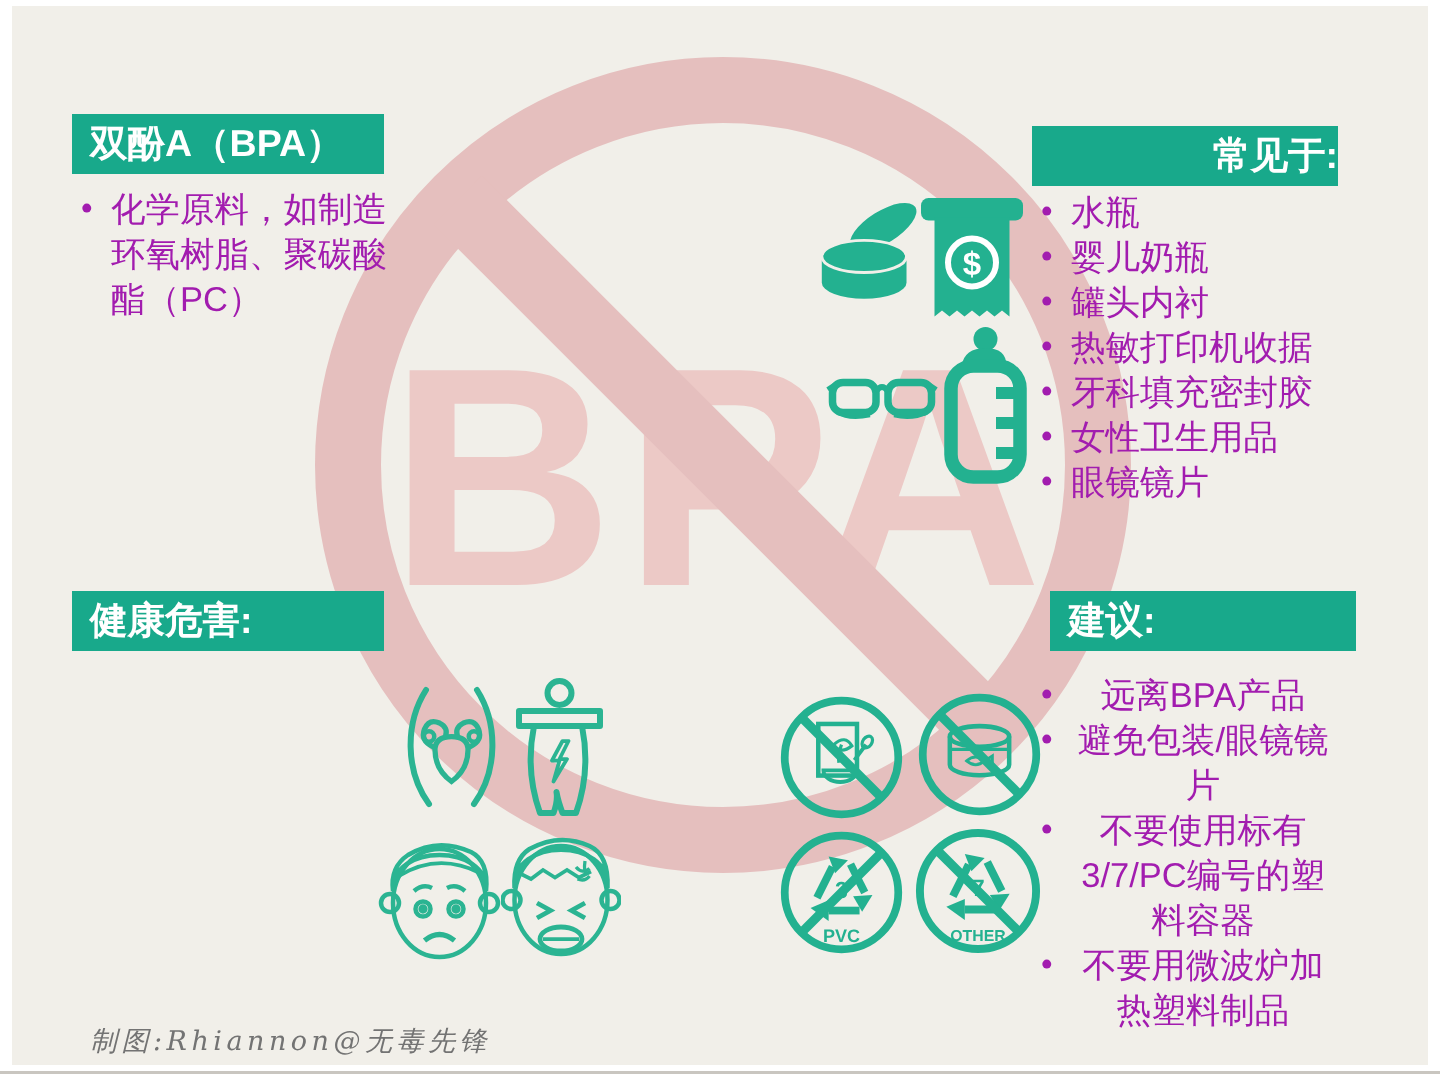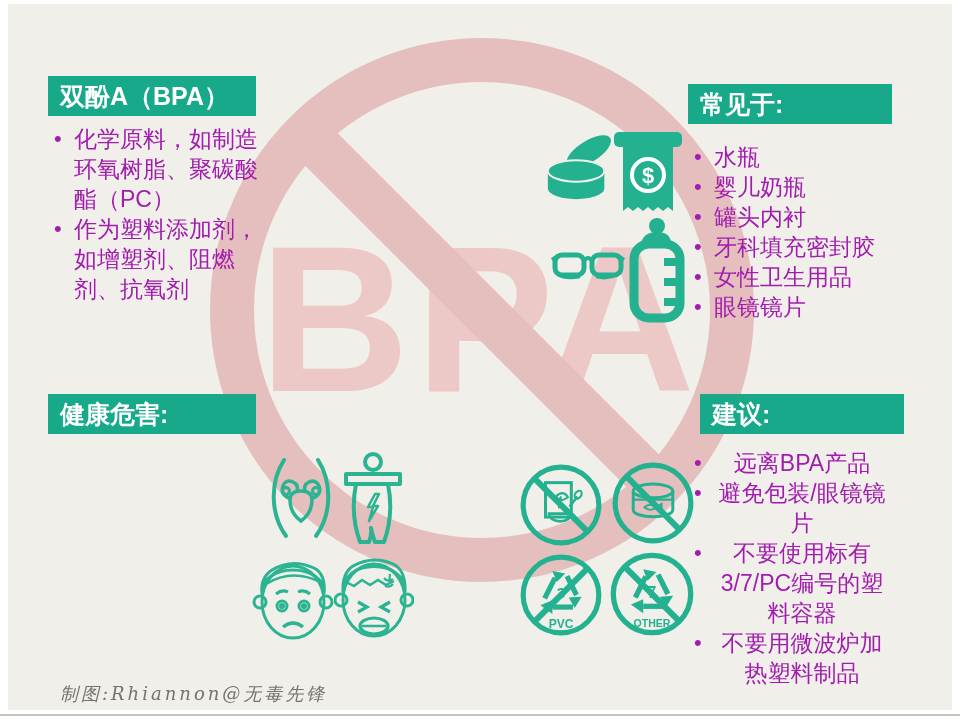--- a/index.html
+++ b/index.html
@@ -17,30 +17,30 @@
   .wm-text { position:absolute; left:0px; top:215px; width:960px; text-align:center;
              font-size:208px; font-weight:800; letter-spacing:6px; color:#ecc9c6;
              font-family:"Liberation Sans","DejaVu Sans",sans-serif; line-height:1; }
 
   
   .content { position:absolute; left:0; top:0; width:960px; height:544px; z-index:2;padding-left:16px; }
 
   .hdr { position:absolute; height:40px; background:#18a98b; color:#ffffff;
          font-size:25px; font-weight:bold; line-height:40px; padding-left:12px; }
   .hdr-bpa    { left:48px;  top:76px;  width:208px; }
-  .hdr-found  { left:688px; top:84px;  width:204px; }
+  .hdr-found  { left:688px; top:84px;  width:204px;text-align:right; }
   .hdr-health { left:48px;  top:394px; width:208px; }
   .hdr-advice { left:688px; top:394px; width:204px;margin-left:12px; }
 
   ul.blist { position:absolute; list-style:none; color:#a21caf; font-size:23px; line-height:30px; }
   ul.blist li { position:relative; padding-left:26px; }
   ul.blist li::before { content:"\2022"; position:absolute; left:6px; top:0; font-size:22px; }
 
   .list-bpa    { left:48px;  top:124px; width:226px; }
-  .list-found  { left:688px; top:142px; width:250px; line-height:29px; }
+  .list-found  { left:688px; top:126px; width:250px; line-height:29px; }
   .list-health { left:48px;  top:438px; width:196px; }
   .list-advice { left:688px; top:448px; width:202px;text-align:center; }
 
   .icon { position:absolute; }
   .icon svg { display:block; width:100%; height:100%; }
 
   .credit { position:absolute; left:60px; top:682px; font-size:18px; font-style:italic;
             letter-spacing:3px; color:#737373; font-family:"DejaVu Serif","Liberation Serif",serif; }
 </style>
 </head>
@@ -57,26 +57,26 @@
 
   <div class="content">
 
     <div class="hdr hdr-bpa">双酚A（BPA）</div>
     <div class="hdr hdr-found">常见于:</div>
     <div class="hdr hdr-health">健康危害:</div>
     <div class="hdr hdr-advice">建议:</div>
 
     <ul class="blist list-bpa">
         <li>化学原料，如制造环氧树脂、聚碳酸酯（PC）</li>
-        <li>作为塑料添加剂，如增塑剂、阻燃剂、抗氧剂</li>
       </ul>
     <ul class="blist list-found">
         <li>水瓶</li>
         <li>婴儿奶瓶</li>
         <li>罐头内衬</li>
+        <li>热敏打印机收据</li>
         <li>牙科填充密封胶</li>
         <li>女性卫生用品</li>
         <li>眼镜镜片</li>
       </ul>
     <ul class="blist list-advice">
         <li>远离BPA产品</li>
         <li>避免包装/眼镜镜片</li>
         <li>不要使用标有3/7/PC编号的塑料容器</li>
         <li>不要用微波炉加热塑料制品</li>
       </ul>

